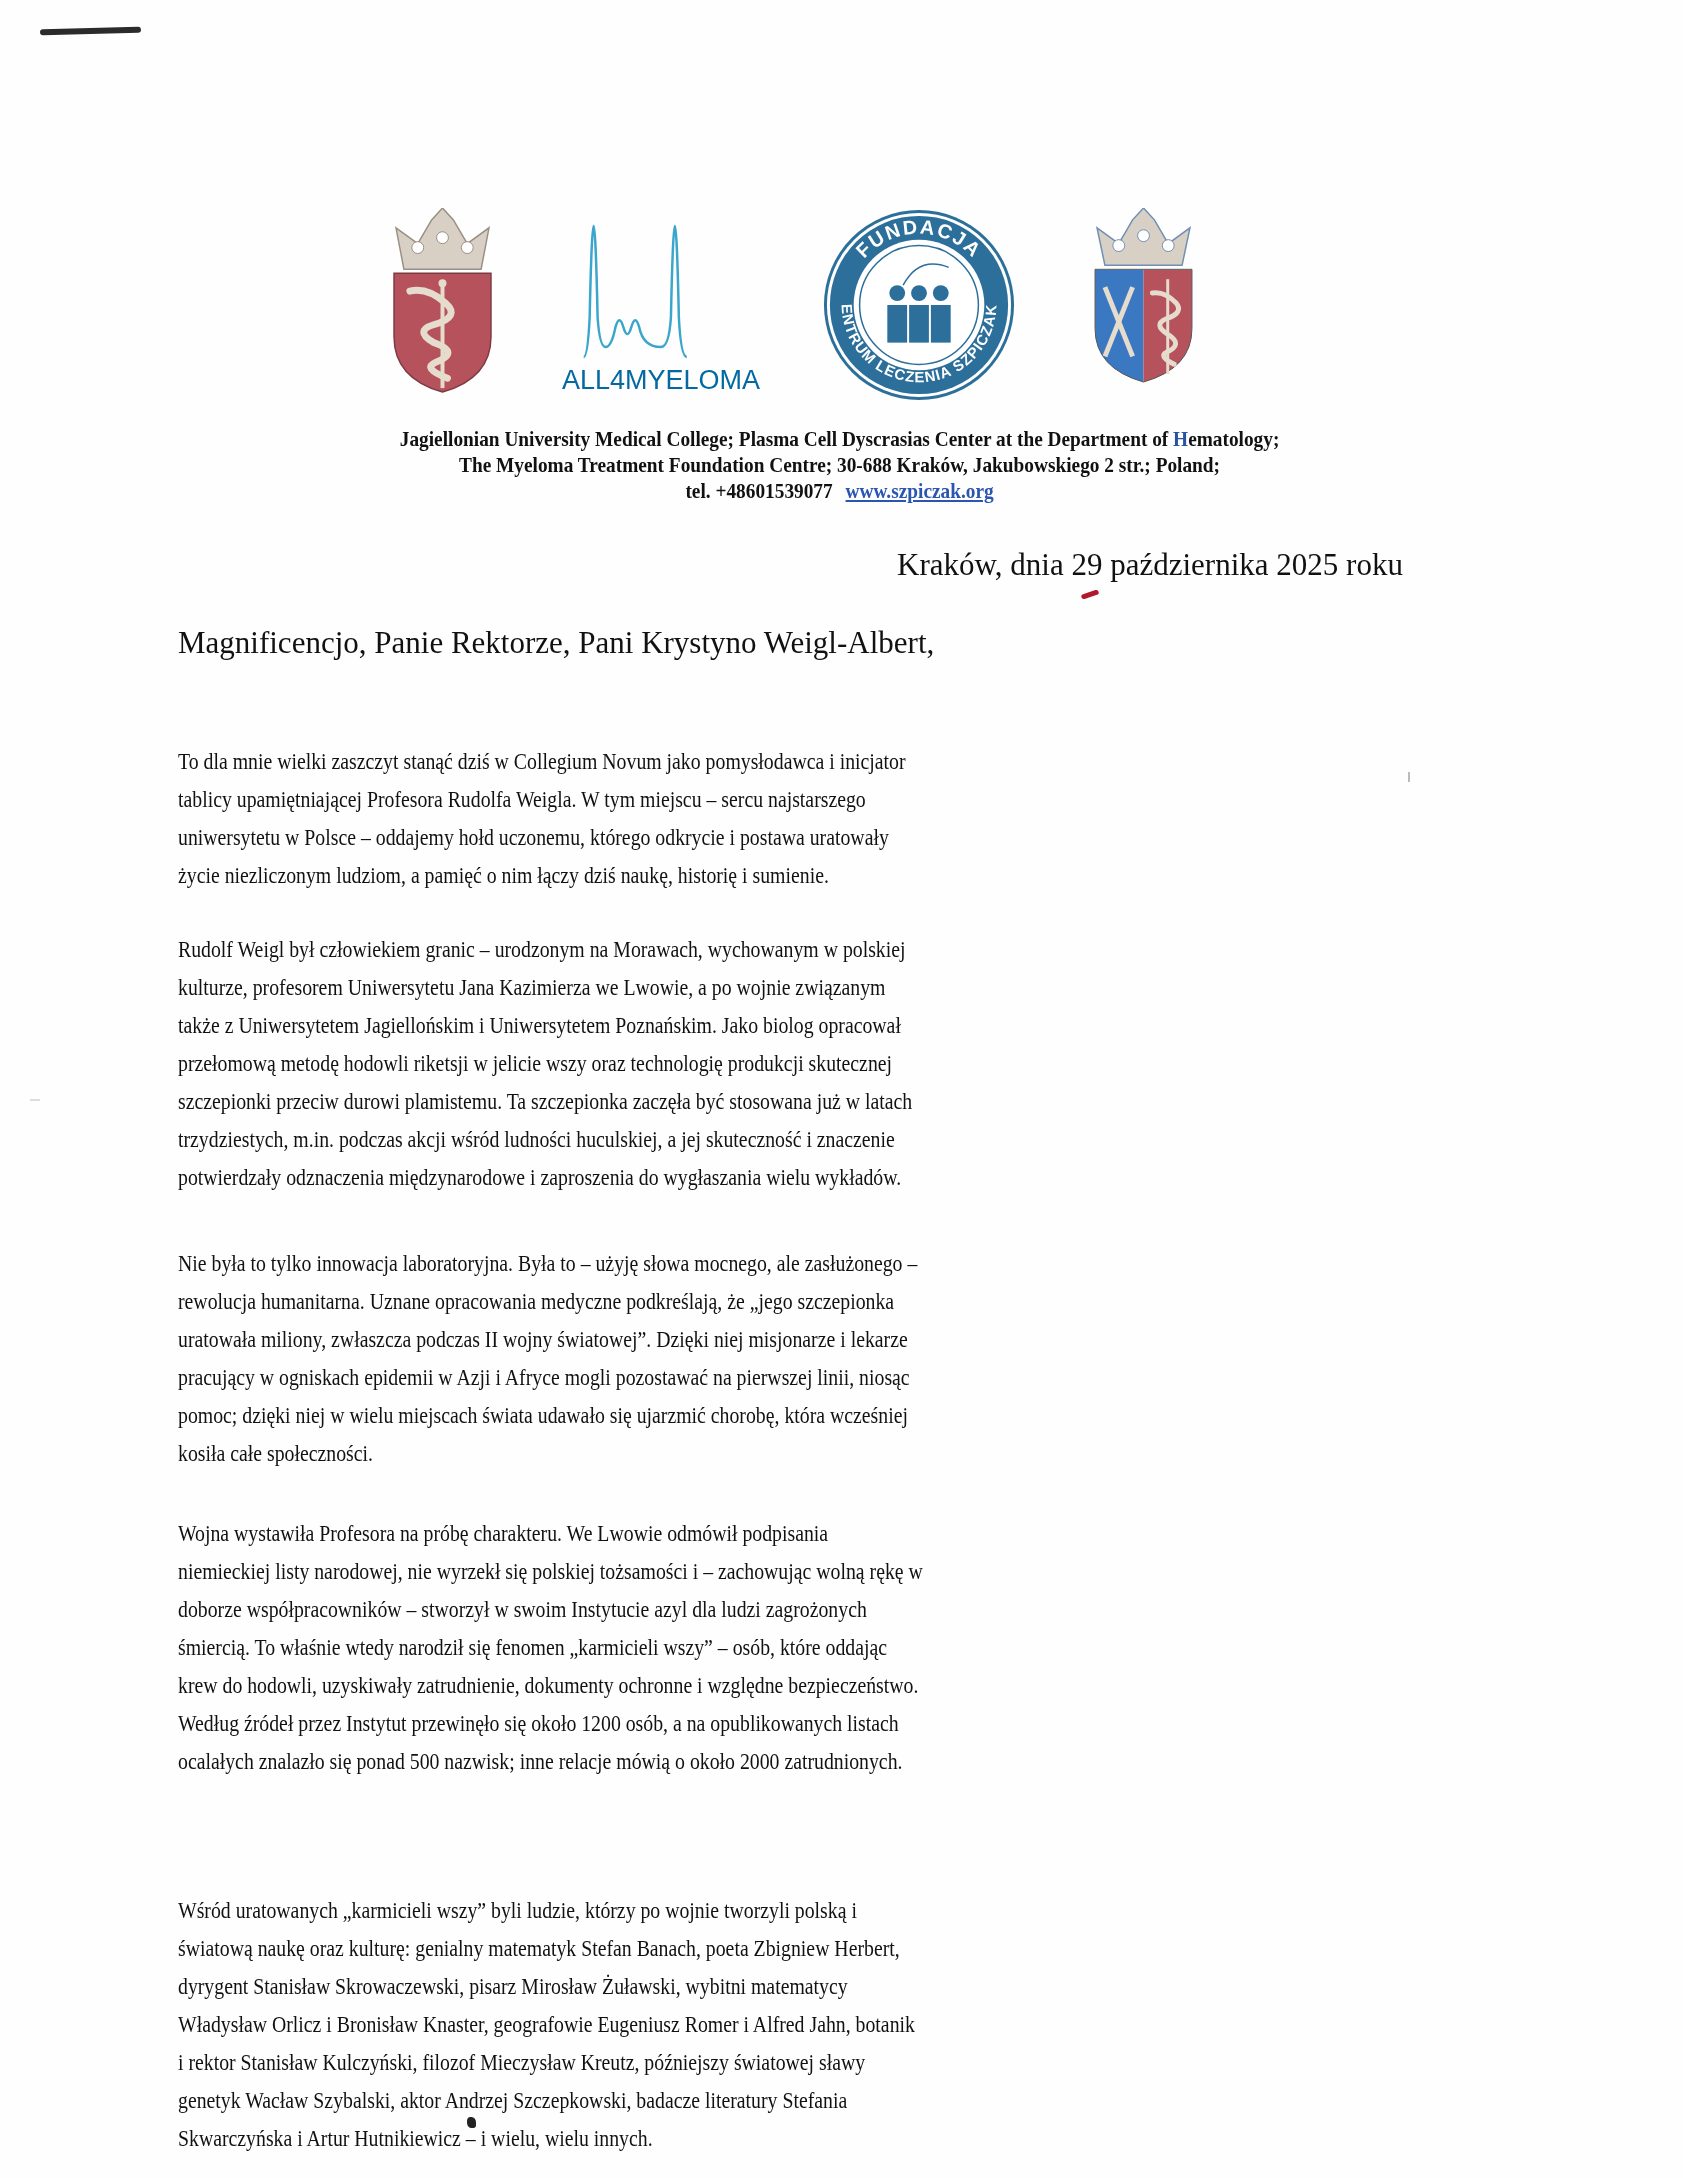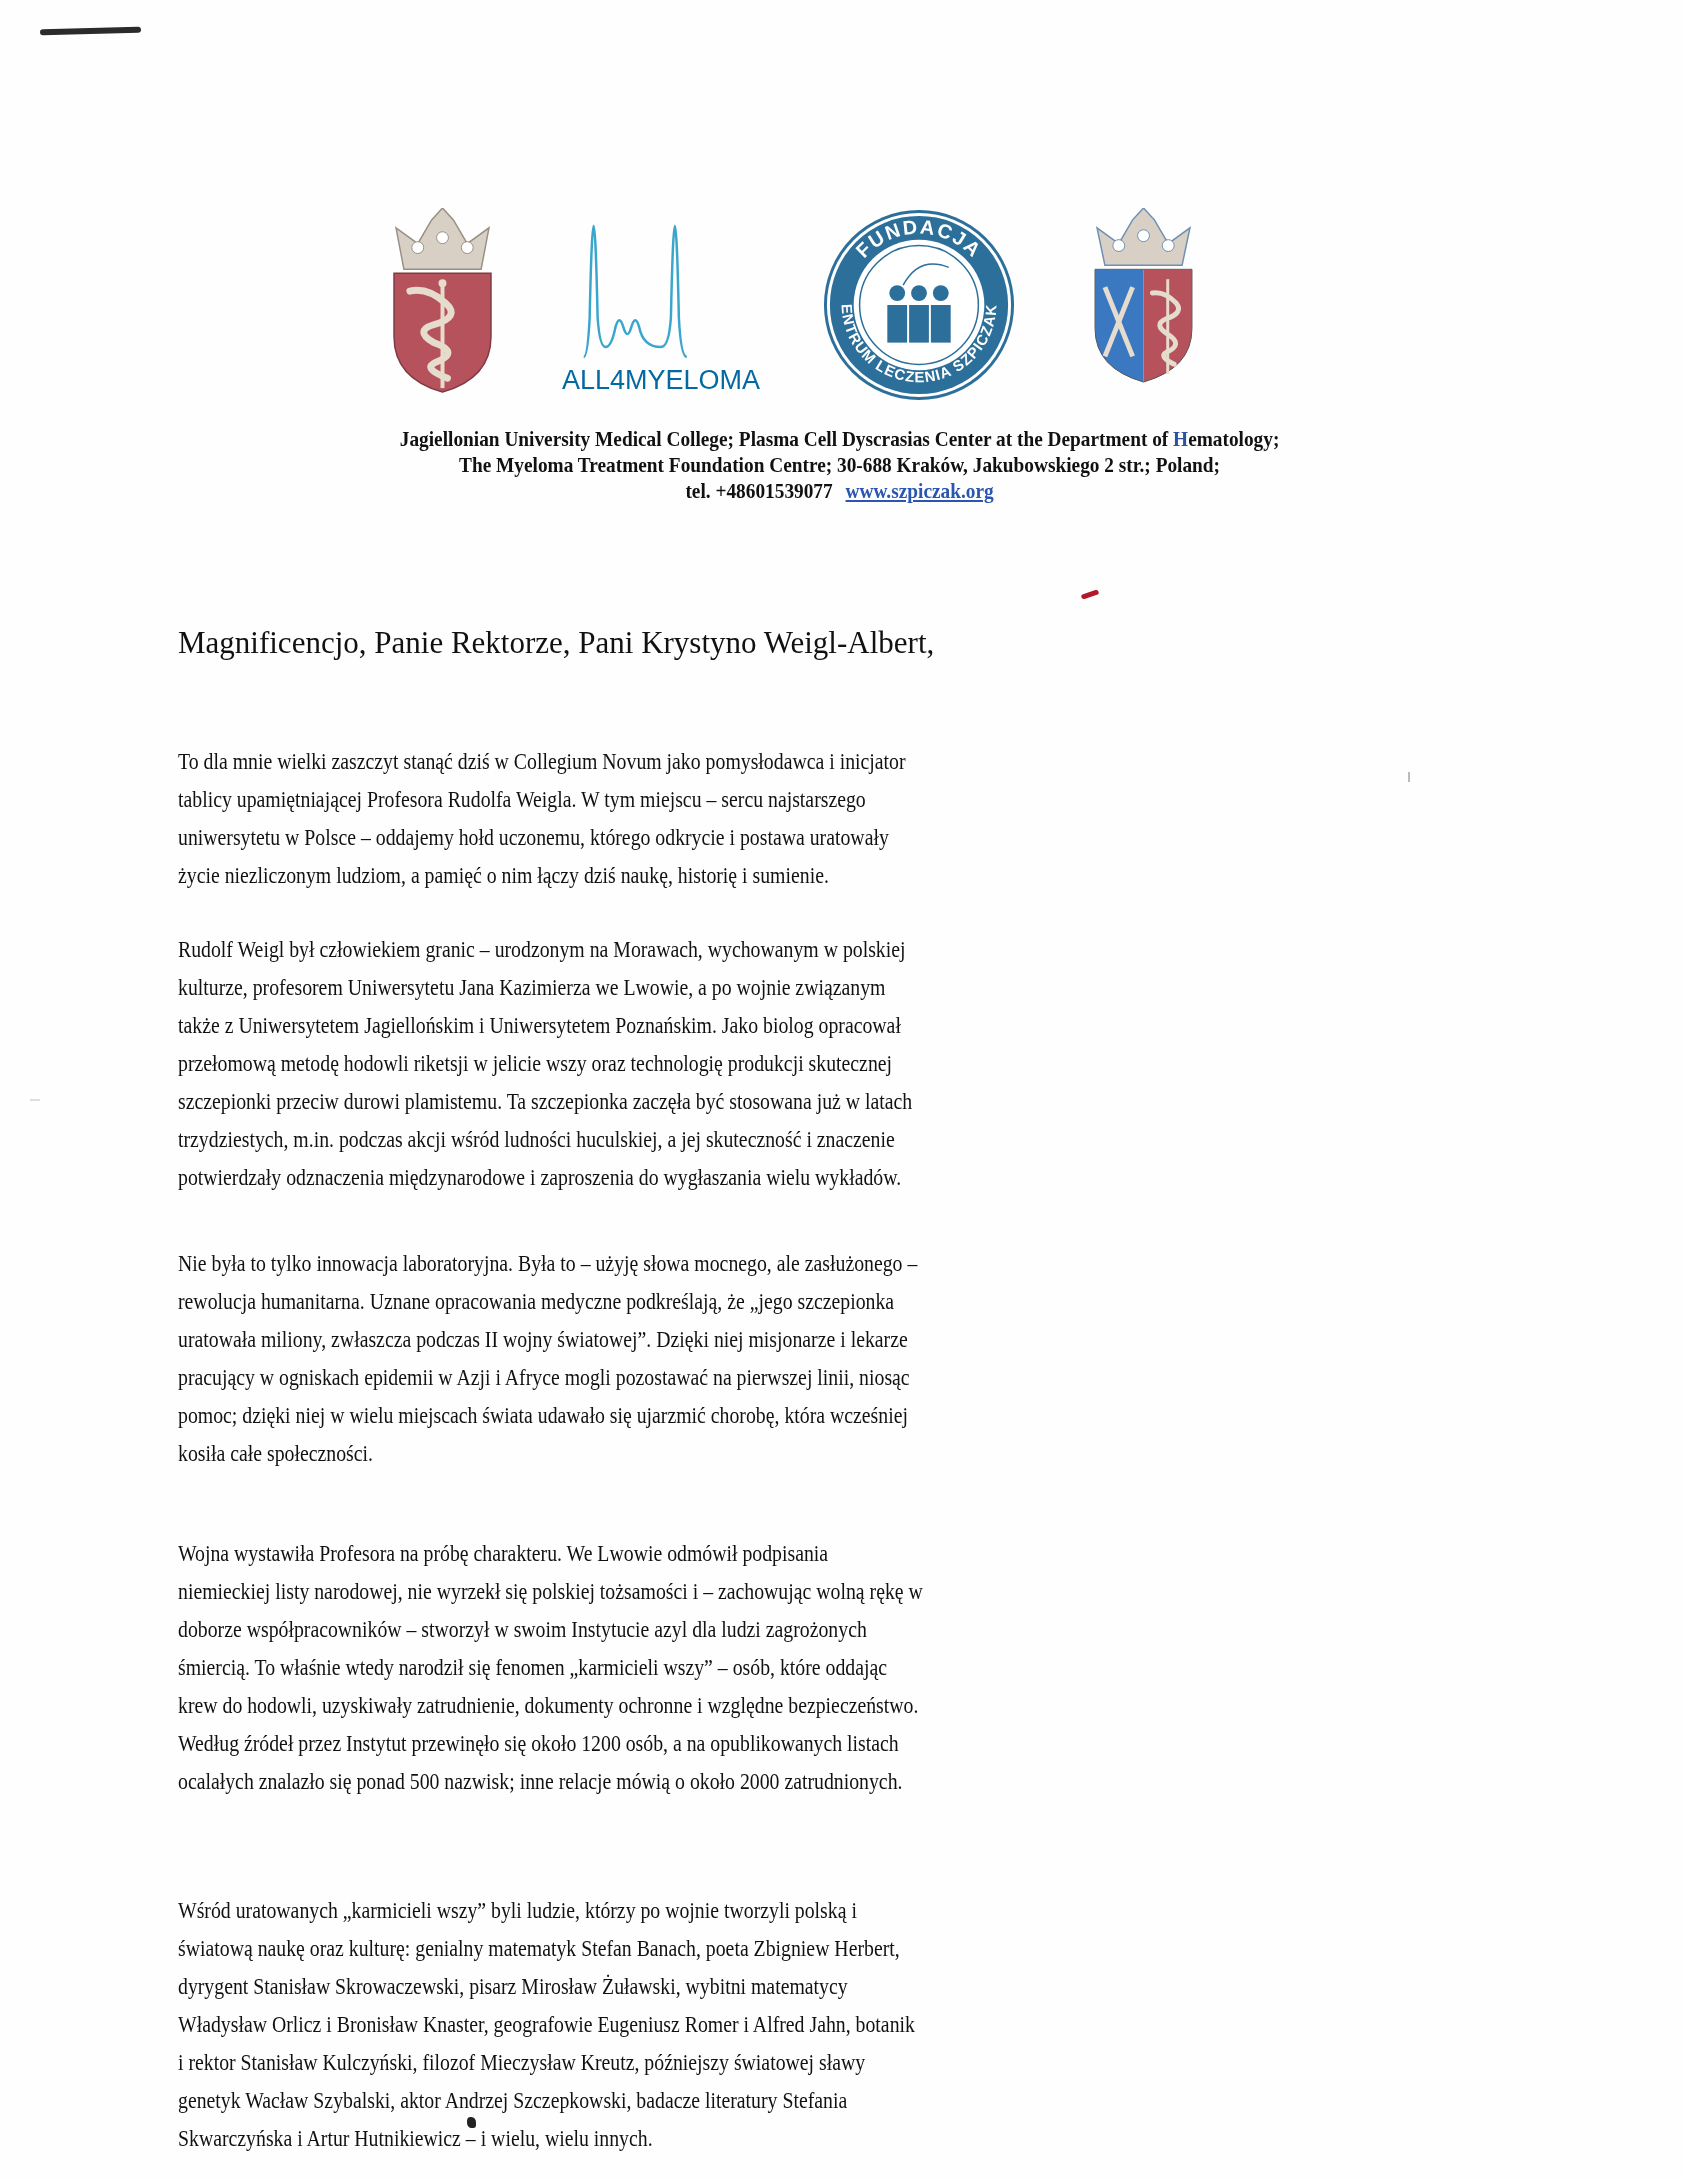--- a/index.html
+++ b/index.html
@@ -105,21 +105,21 @@
   }
   .body-text .line {
     display: block;
     white-space: nowrap;
     transform: scaleX(0.86);
     transform-origin: 0 0;
   }
   #para-1 { top: 743px; }
   #para-2 { top: 931px; }
   #para-3 { top: 1245px; }
-  #para-4 { top: 1515px; margin-top: 20px; }
+  #para-4 { top: 1515px; }
   #para-5 { top: 1892px; }
 
   .stray-mark {
     position: absolute;
     width: 9px; height: 11px;
     background: #222;
     border-radius: 40% 50% 30% 50%;
   }
   .stray-bottom { left: 467px; top: 2117px; }
   .stray-tick {
@@ -223,20 +223,21 @@
   </div>
 
   <div class="address">
     <div><span>Jagiellonian University Medical College; Plasma Cell Dyscrasias Center at the Department of </span><span class="accent-h">H</span><span>ematology;</span></div>
     <div>The Myeloma Treatment Foundation Centre; 30-688 Kraków, Jakubowskiego 2 str.; Poland;</div>
     <div>
       <span>tel. +48601539077</span><span class="gap"></span><a>www.szpiczak.org</a>
     </div>
   </div>
 
+  <div class="date-line">Kraków, dnia 29 października 2025 roku</div>
   <div class="red-mark"></div>
 
   <div class="greeting">
     <div>Magnificencjo, Panie Rektorze, Pani Krystyno Weigl-Albert,</div>
   </div>
 
   <div class="body-text" id="para-1">
     <span class="line">To dla mnie wielki zaszczyt stanąć dziś w Collegium Novum jako pomysłodawca i inicjator</span>
     <span class="line">tablicy upamiętniającej Profesora Rudolfa Weigla. W tym miejscu – sercu najstarszego</span>
     <span class="line">uniwersytetu w Polsce – oddajemy hołd uczonemu, którego odkrycie i postawa uratowały</span>

